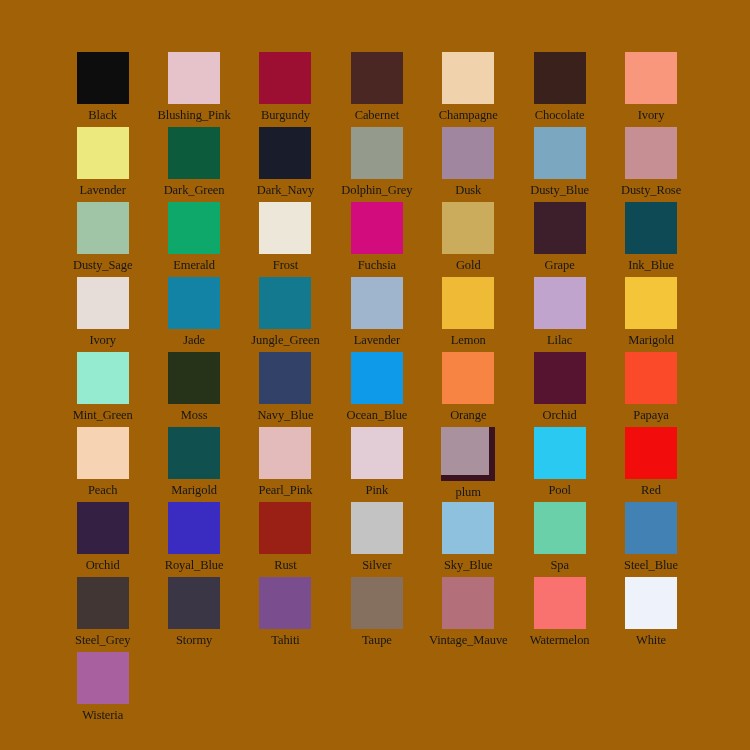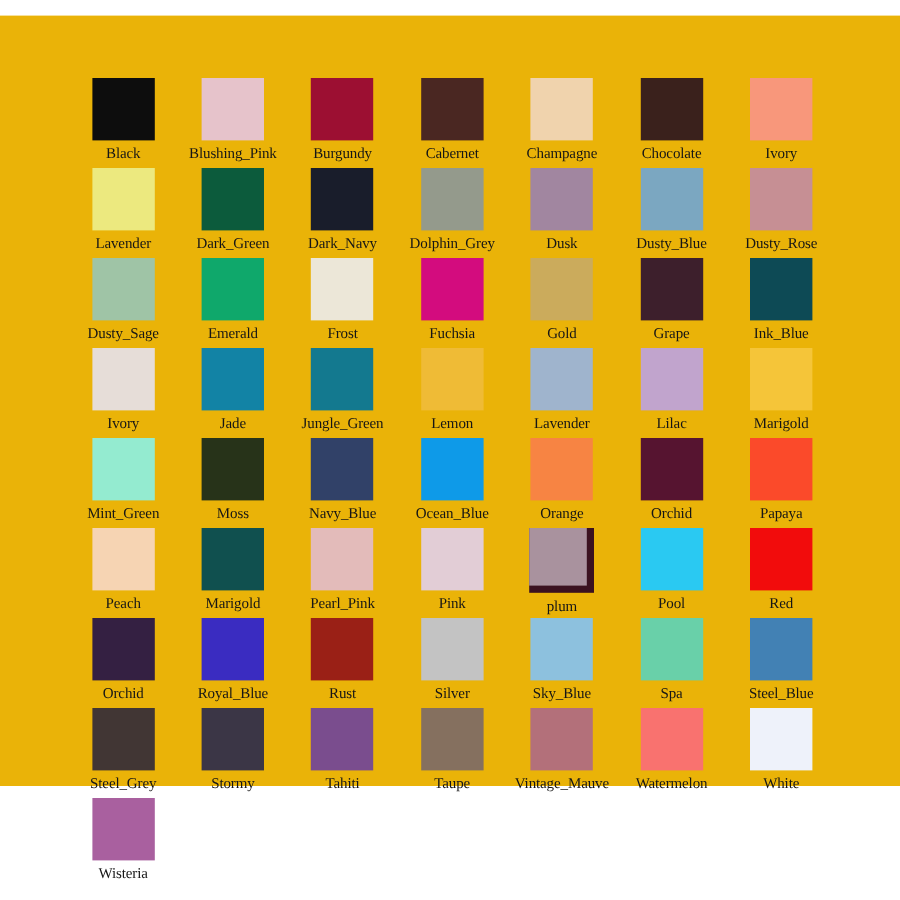--- a/index.html
+++ b/index.html
@@ -9,23 +9,22 @@
   }
   body {
     width: 750px;
     height: 750px;
     font-family: "Liberation Serif", "DejaVu Serif", serif;
     overflow: hidden;
   }
   #palette-board {
     position: relative;
     width: 750px;
-    height: 642px;
-    background: #eab308;
-    margin-top: 13px;
+    height: 750px;
+    background: #a16207;
   }
   .swatch-grid {
     position: absolute;
     left: 57px;
     top: 52px;
     width: 640px;
     display: grid;
     grid-template-columns: repeat(7, 91.4px);
     grid-auto-rows: 75px;
     justify-items: center;
@@ -165,26 +164,26 @@
       </div>
       <div class="swatch-cell">
         <div class="swatch-chip" style="background: rgb(18, 131, 165);"></div>
         <div class="swatch-label">Jade</div>
       </div>
       <div class="swatch-cell">
         <div class="swatch-chip" style="background: rgb(19, 121, 143);"></div>
         <div class="swatch-label">Jungle_Green</div>
       </div>
       <div class="swatch-cell">
+        <div class="swatch-chip" style="background: rgb(159, 180, 205);"></div>
+        <div class="swatch-label">Lavender</div>
+      </div>
+      <div class="swatch-cell">
         <div class="swatch-chip" style="background: rgb(239, 187, 54);"></div>
         <div class="swatch-label">Lemon</div>
-      </div>
-      <div class="swatch-cell">
-        <div class="swatch-chip" style="background: rgb(159, 180, 205);"></div>
-        <div class="swatch-label">Lavender</div>
       </div>
       <div class="swatch-cell">
         <div class="swatch-chip" style="background: rgb(193, 164, 205);"></div>
         <div class="swatch-label">Lilac</div>
       </div>
       <div class="swatch-cell">
         <div class="swatch-chip" style="background: rgb(245, 197, 57);"></div>
         <div class="swatch-label">Marigold</div>
       </div>
       <div class="swatch-cell">

